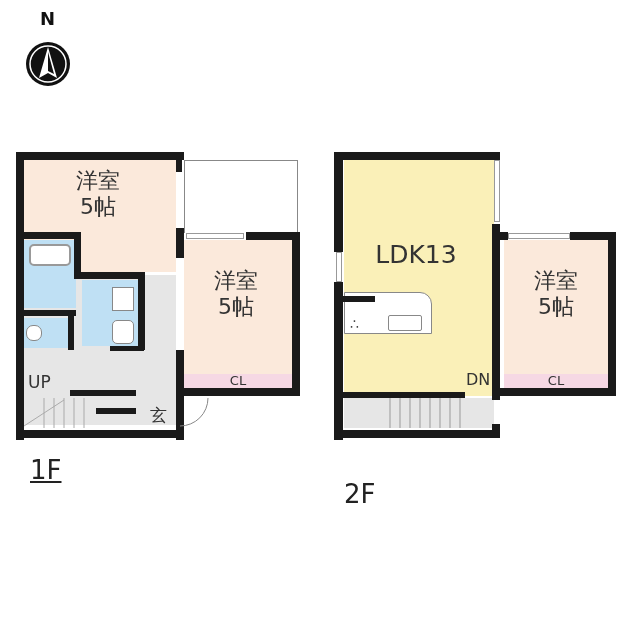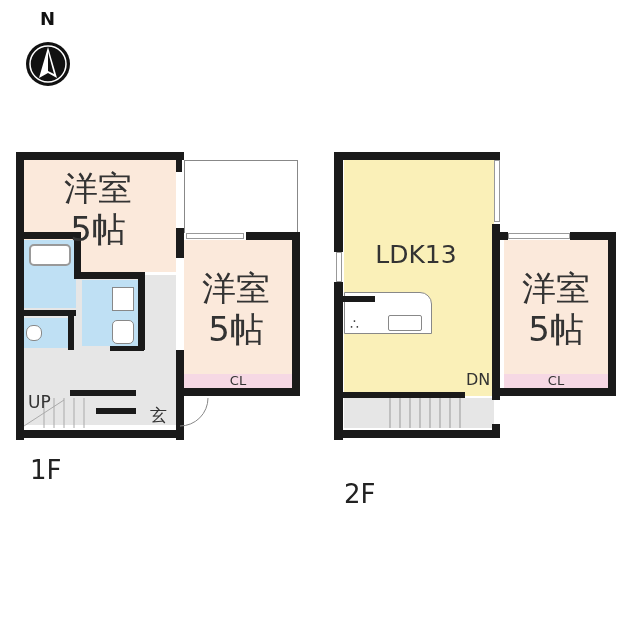--- a/index.html
+++ b/index.html
@@ -1,19 +1,19 @@
 <!DOCTYPE html>
 <html><head>
 <meta charset="utf-8">
 <style>
   html,body{margin:0;padding:0;background:#fff;}
   body{width:640px;height:640px;position:relative;overflow:hidden;font-family:"DejaVu Sans","Liberation Sans",sans-serif;}
   .abs{position:absolute;}
   .wall{position:absolute;background:#1a1a1a;}
-  .room-label{position:absolute;color:#333;text-align:center;line-height:1.2;font-size:34px;}
+  .room-label{position:absolute;color:#333;text-align:center;line-height:1.2;font-size:22px;}
   .cl{position:absolute;background:#f6d8e4;font-size:13px;color:#333;text-align:center;line-height:14px;overflow:hidden;}
   .win{position:absolute;background:#fff;border:1px solid #999;box-sizing:border-box;}
   .floor-label{position:absolute;font-size:26px;color:#222;}
   .watermark{position:absolute;font-size:30px;color:#d8d8d8;font-weight:bold;font-style:italic;letter-spacing:1px;}
 </style>
 </head>
 <body>
 
 <div class="abs" style="left:24px;top:8px;width:50px;height:80px;">
   <div class="abs" style="left:16px;top:0;font-size:18px;font-weight:bold;color:#111;">N</div>
@@ -77,23 +77,23 @@
   </svg>
 
   <div class="room-label" style="left:56px;top:168px;width:84px;">
     <div>洋室</div>
     <div>5帖</div>
   </div>
   <div class="room-label" style="left:194px;top:268px;width:84px;">
     <div>洋室</div>
     <div>5帖</div>
   </div>
-  <div class="abs" style="left:28px;top:372px;font-size:17px;color:#333;margin-top:20px;">UP</div>
+  <div class="abs" style="left:28px;top:372px;font-size:17px;color:#333;">UP</div>
   <div class="abs" style="left:150px;top:404px;font-size:17px;color:#333;">玄</div>
-  <div class="floor-label" style="left:30px;top:455px;">1F</div>
+  <div class="floor-label" style="left:30px;top:455px;text-decoration:underline;">1F</div>
 </div>
 
 <div class="abs" style="left:0;top:0;width:640px;height:450px;">
   <div class="abs" style="left:344px;top:160px;width:150px;height:236px;background:#faf0b8;"></div>
   <div class="abs" style="left:344px;top:292px;width:88px;height:42px;background:#fff;border:1px solid #888;border-radius:0 12px 0 0;box-sizing:border-box;"></div>
   <div class="abs" style="left:350px;top:316px;font-size:14px;color:#444;">∴</div>
   <div class="abs" style="left:388px;top:315px;width:32px;height:14px;border:1px solid #888;border-radius:2px;"></div>
   <div class="abs" style="left:344px;top:398px;width:150px;height:30px;background:#e6e6e6;"></div>
   <svg class="abs" style="left:370px;top:398px;" width="130" height="30" viewBox="0 0 130 30">
     <g stroke="#999" stroke-width="1">

